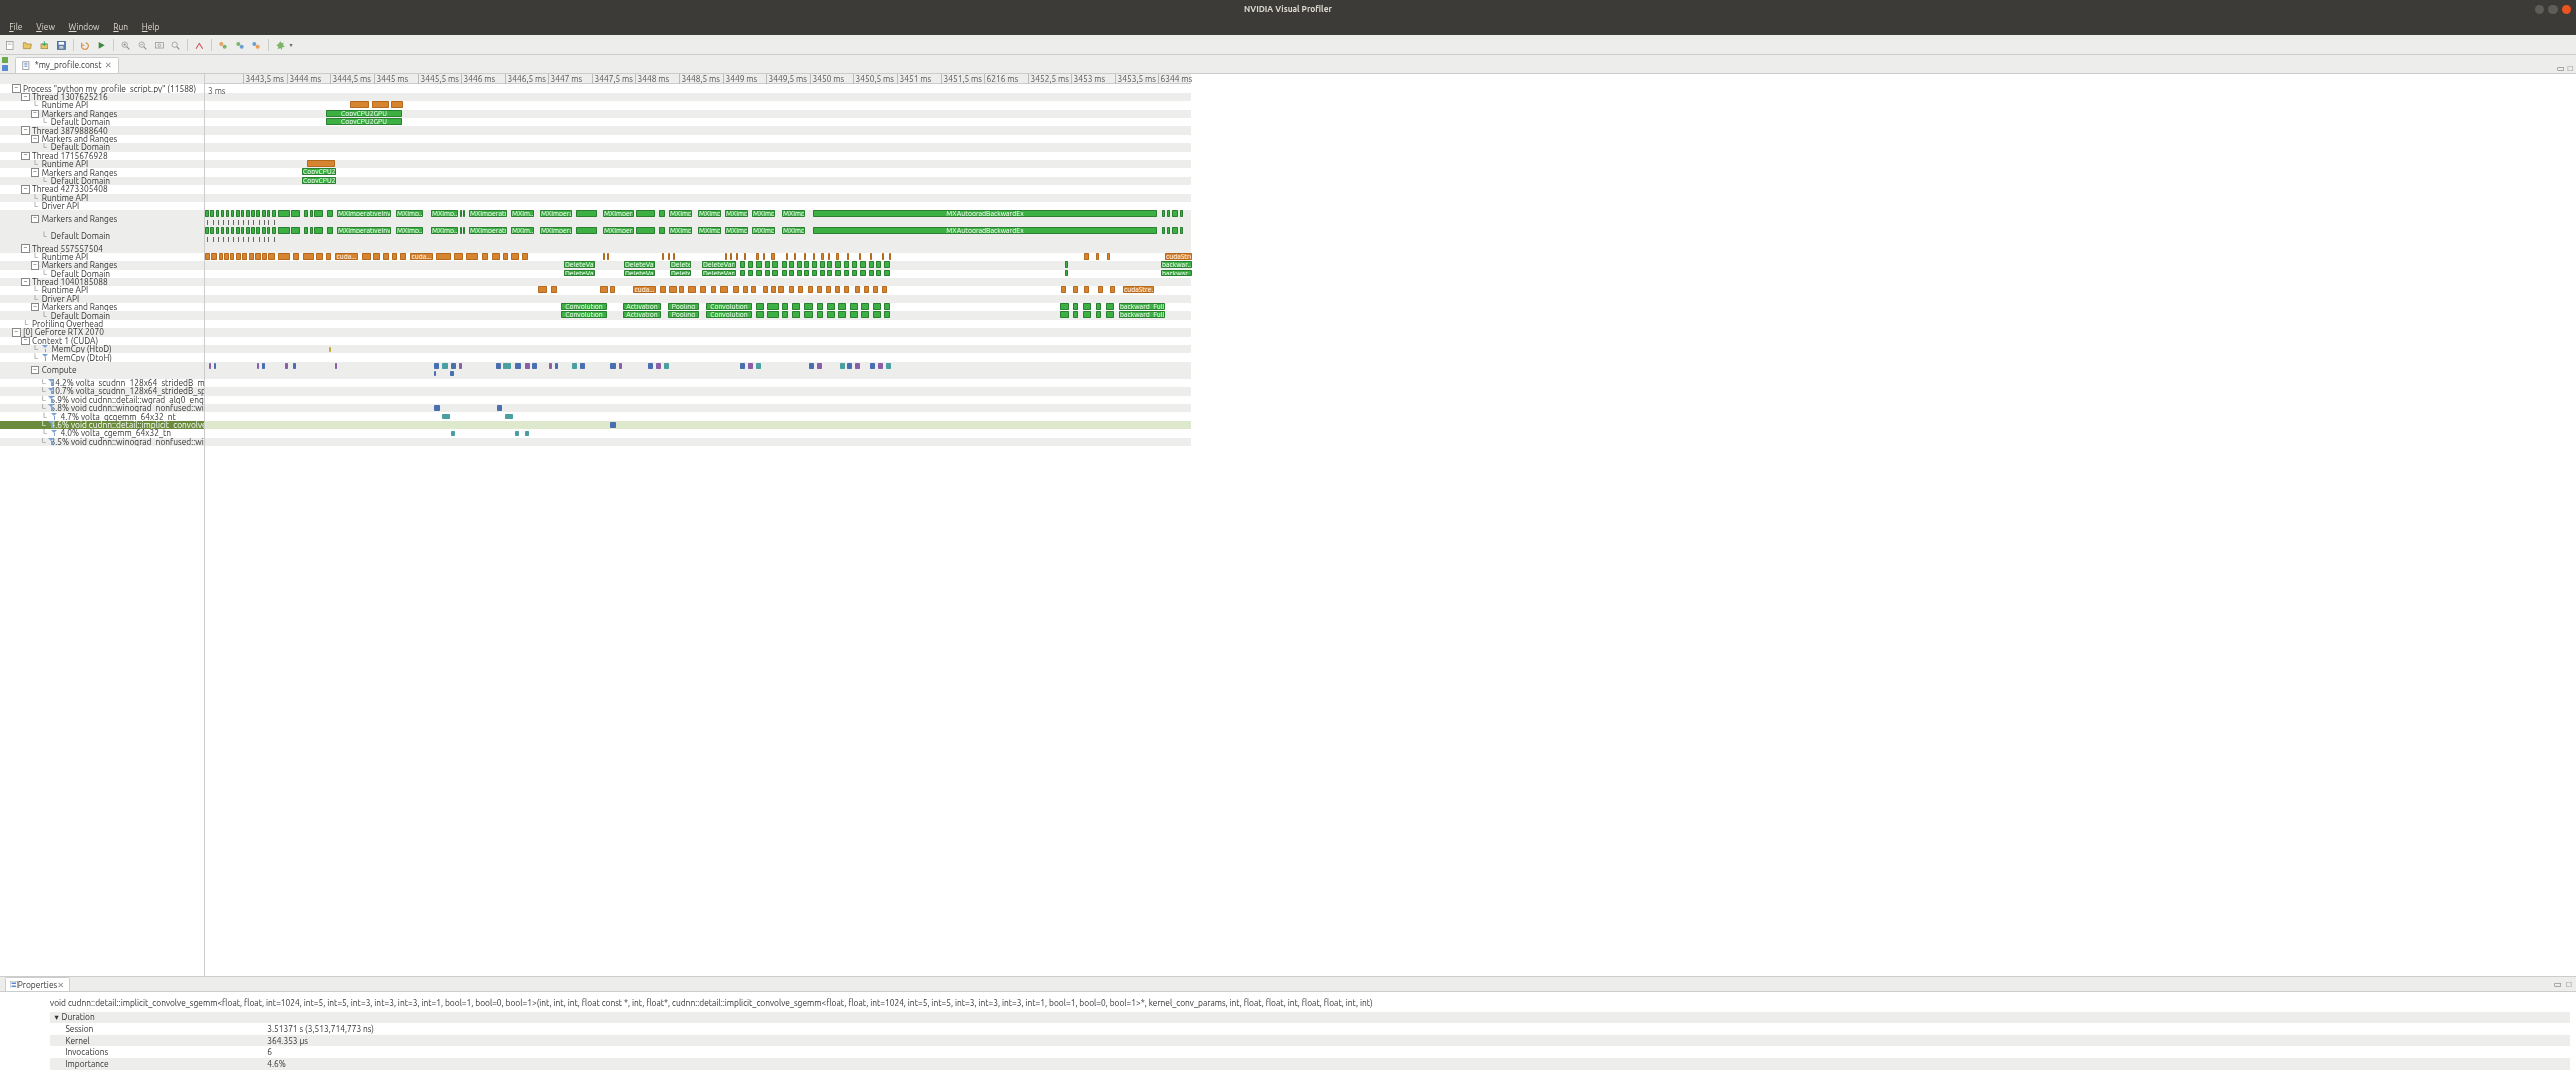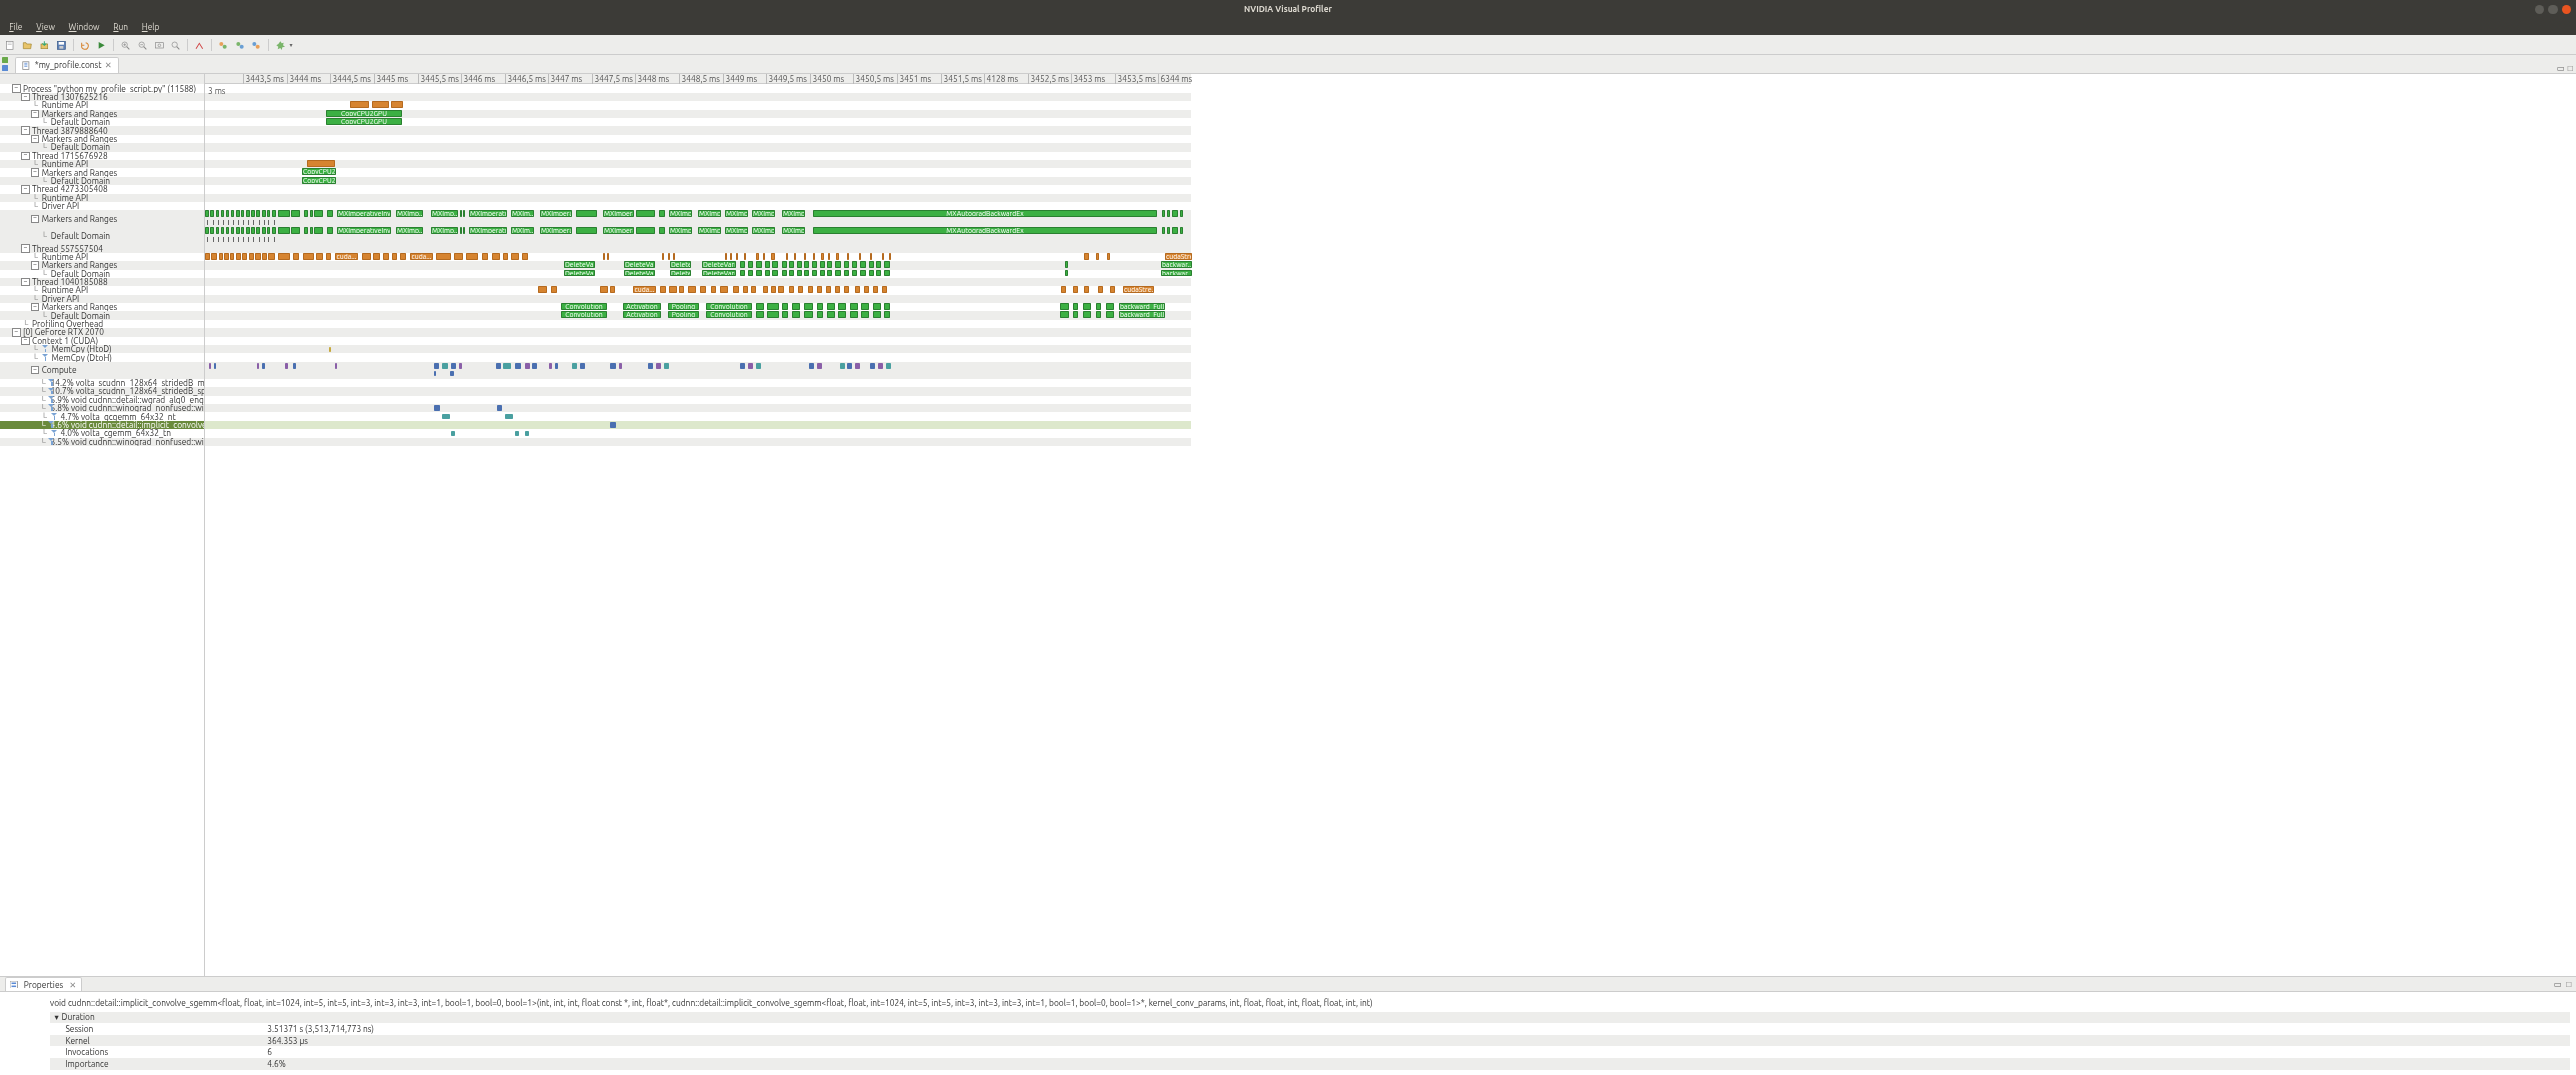--- a/index.html
+++ b/index.html
@@ -58,21 +58,21 @@
 .bar.green-lbl { background: #3cb043; border: 0.8px solid #2a8030; top:0; color:#fff; }
 .bar.purple { background: #8a5fa8; }
 .bar.blue { background: #4a6fb0; }
 .bar.teal { background: #4aa0a0; }
 .bar.yellow { background: #c7a93c; }
 .bar.thin { height: 5.4px; top: 1.5px; }
 .tick-line { position:absolute; top:0; width:0.8px; height:5.4px; background:#666; }
 
 .properties-pane { height: 99px; border-top: 0.8px solid #ccc; background: #fff; display: flex; flex-direction: column; }
 .prop-header { height: 15.3px; background: #ededeb; border-bottom: 0.8px solid #ccc; display: flex; align-items: center; padding: 0 4.6px; position: relative; }
-.prop-tab { background: #fff; border: 0.8px solid #ccc; border-bottom: none; padding: 1.5px 4.6px; display: flex; align-items: center; gap: 6px; border-radius: 2.3px 2.3px 0 0;}
+.prop-tab { background: #fff; border: 0.8px solid #ccc; border-bottom: none; padding: 1.5px 4.6px; display: flex; align-items: center; gap: 0; border-radius: 2.3px 2.3px 0 0;}
 .prop-header-right { position: absolute; right: 4.6px; display: flex; gap: 4.6px; }
 .prop-body { flex: 1; overflow: auto; padding: 3.1px 6.1px; margin-left: 44px; }
 .prop-title { font-size: 8.4px; padding: 3.1px 0; color: #333; }
 .prop-grid { display: grid; grid-template-columns: 214px 1fr; }
 .prop-grid div { padding: 0.8px 3.1px; }
 .prop-grid .hdr { font-weight: normal; }
 .prop-grid .row-alt { background: #ededeb; }
 .prop-toggle { display:inline-block; width:6.9px; text-align:center; margin-right:1.5px; }
 
 svg { display: block; }
@@ -416,21 +416,21 @@
       <span class="ruler-tick" style="left:343px">3447 ms</span>
       <span class="ruler-tick" style="left:387px">3447,5 ms</span>
       <span class="ruler-tick" style="left:430px">3448 ms</span>
       <span class="ruler-tick" style="left:474px">3448,5 ms</span>
       <span class="ruler-tick" style="left:518px">3449 ms</span>
       <span class="ruler-tick" style="left:561px">3449,5 ms</span>
       <span class="ruler-tick" style="left:605px">3450 ms</span>
       <span class="ruler-tick" style="left:648px">3450,5 ms</span>
       <span class="ruler-tick" style="left:692px">3451 ms</span>
       <span class="ruler-tick" style="left:736px">3451,5 ms</span>
-      <span class="ruler-tick" style="left:779px">4128 ms</span>
+      <span class="ruler-tick" style="left:779px">6216 ms</span>
       <span class="ruler-tick" style="left:823px">3452,5 ms</span>
       <span class="ruler-tick" style="left:866px">3453 ms</span>
       <span class="ruler-tick" style="left:910px">3453,5 ms</span>
       <span class="ruler-tick" style="left:953px">6344 ms</span>
     </div>
 
     <div class="tl-row"></div>
     <div class="tl-row alt"></div>
 
     <div class="tl-row">

